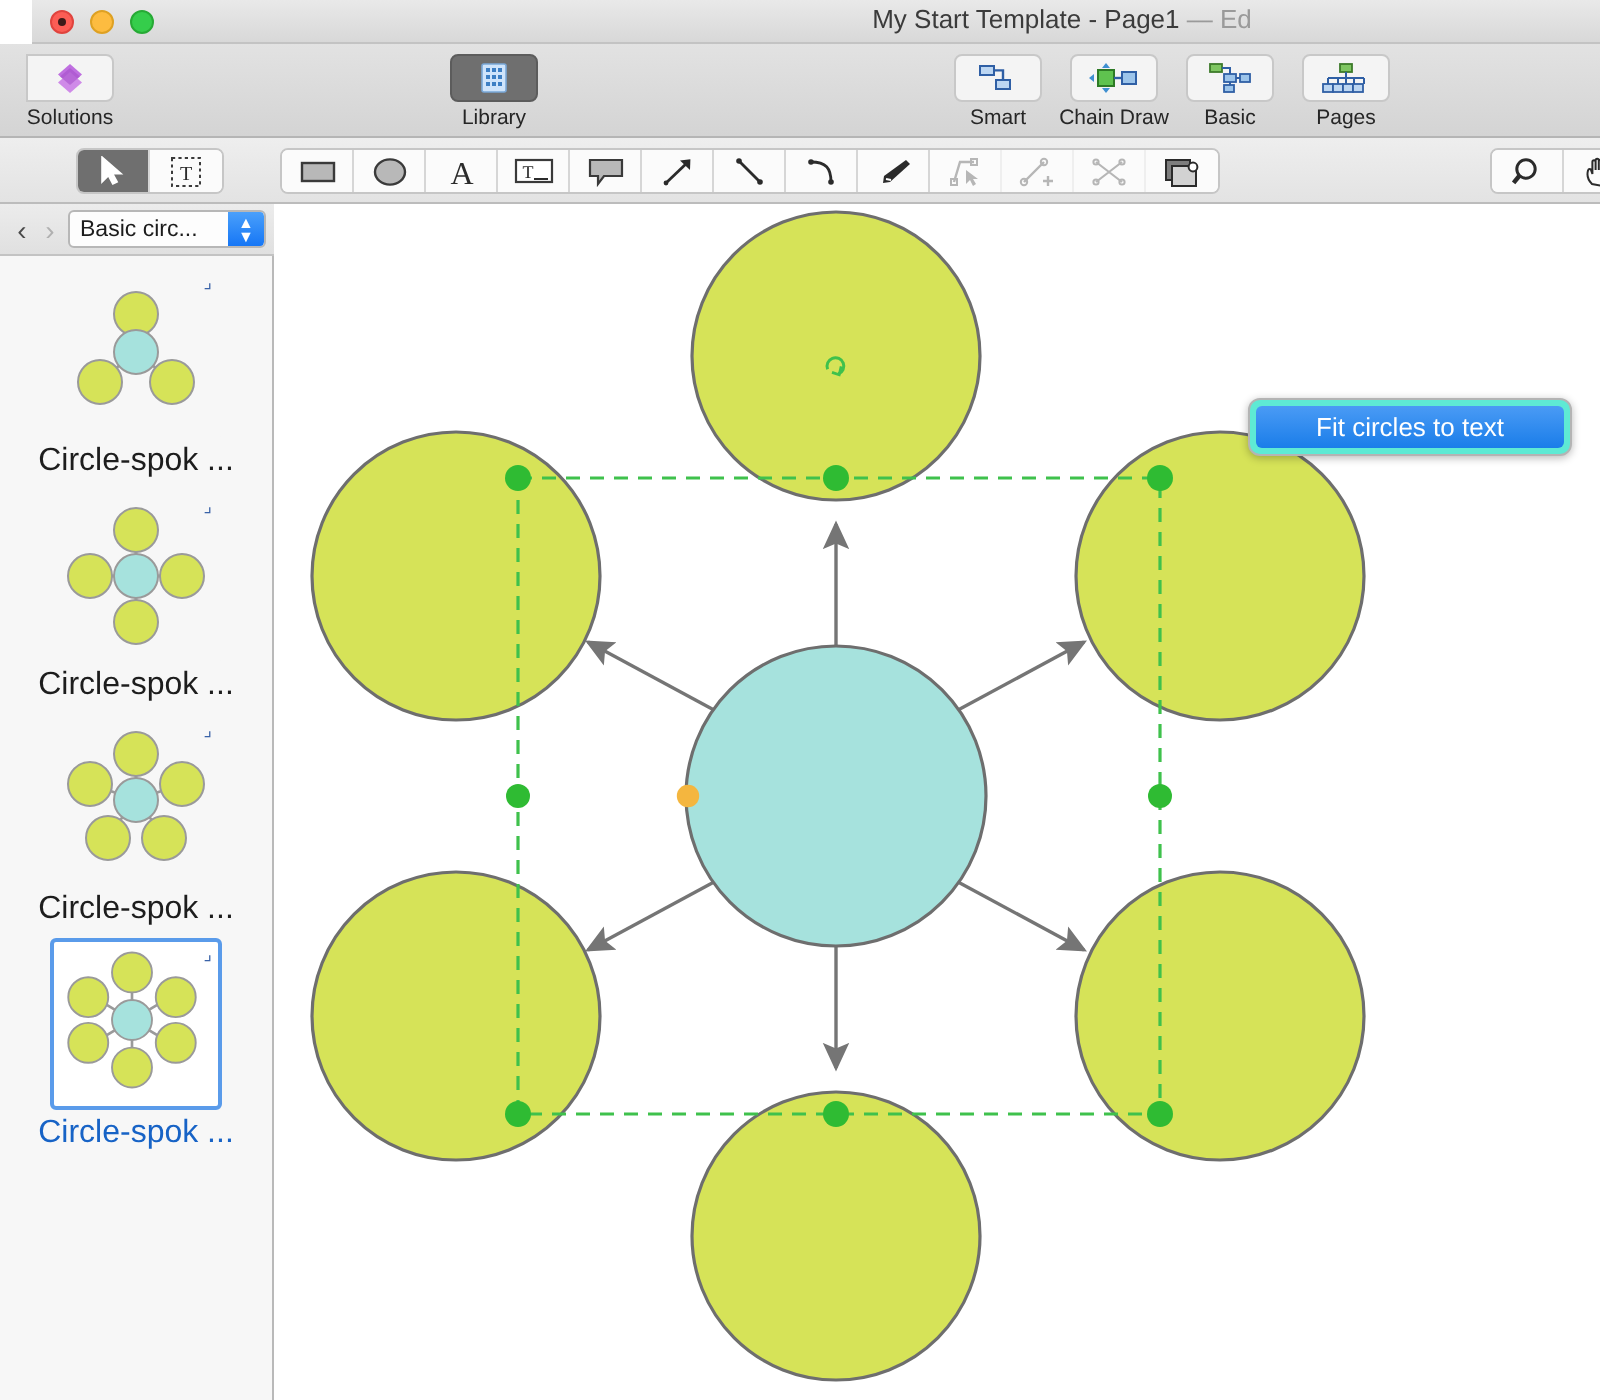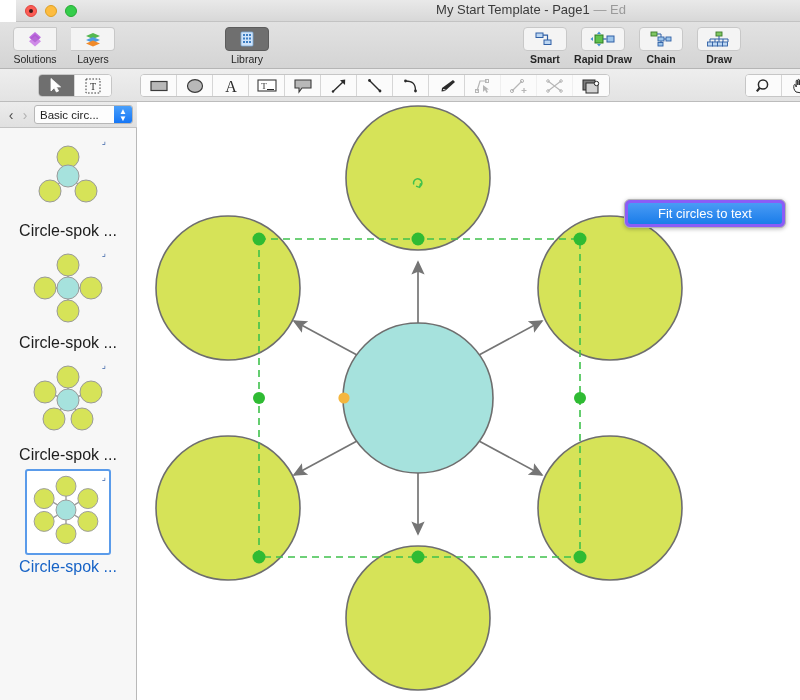--- a/index.html
+++ b/index.html
@@ -134,21 +134,21 @@
   .canvas {
     position: absolute; left: 138px; top: 102px;
     width: 662px; height: 598px; background: #ffffff; overflow: hidden;
   }
   .canvas svg { display: block; }
 
   
   .popup {
     position: absolute; left: 624px; top: 199px;
     width: 162px; height: 29px;
-    background: #8b5cf6;
+    background: #5eead4;
     border: 1px solid #b4b4b4;
     border-radius: 6px;
     box-shadow: 0 1px 4px rgba(0,0,0,0.28);
     padding: 3px;
   }
   .popup-item {
     width: 100%; height: 21px; border-radius: 3px;
     background: linear-gradient(#4a9bf5, #1a7de9);
     color: #ffffff; font-size: 13px;
     display: flex; align-items: center; justify-content: center;
@@ -174,30 +174,20 @@
     <div class="tgroup seg" style="left:6px;">
       <div class="tbtn">
         <div class="ic">
           <svg width="20" height="20" viewBox="0 0 20 20">
             <polygon points="10,3 16,8.2 10,13.5 4,8.2" fill="#bf6fe0"></polygon>
             <polygon points="10,7 16,12.2 10,17.5 4,12.2" fill="#cf8ae8"></polygon>
             <polygon points="10,5 15,9.2 10,13.5 5,9.2" fill="#a44cc9" opacity="0.55"></polygon>
           </svg>
         </div>
         <div class="lbl">Solutions</div>
-      </div>
-      <div class="tbtn">
-        <div class="ic">
-          <svg width="20" height="20" viewBox="0 0 20 20">
-            <polygon points="10,4 17,7 10,10 3,7" fill="#55b84f"></polygon>
-            <polygon points="10,8 17,11 10,14 3,11" fill="#4f9ce0"></polygon>
-            <polygon points="10,11.5 17,14.5 10,17.5 3,14.5" fill="#f08a2a"></polygon>
-          </svg>
-        </div>
-        <div class="lbl">Layers</div>
       </div>
     </div>
 
     <div class="tgroup" style="left:218px;text-align:right;">
       <div class="tbtn">
         <div class="ic active">
           <svg width="18" height="18" viewBox="0 0 18 18">
             <rect x="3" y="2" width="12" height="14" rx="1" fill="#cfe4fb" stroke="#7aa8d8" stroke-width="0.8"></rect>
             <g fill="#3d7fc4">
               <rect x="5" y="4" width="2" height="2"></rect>
@@ -209,21 +199,21 @@
               <rect x="5" y="11" width="2" height="2"></rect>
                 <rect x="8" y="11" width="2" height="2"></rect>
                 <rect x="11" y="11" width="2" height="2"></rect>
             </g>
           </svg>
         </div>
         <div class="lbl">Library</div>
       </div>
     </div>
 
-    <div class="tgroup" style="left:516px;font-weight:bold;">
+    <div class="tgroup" style="left:470px;">
       <div class="tbtn">
         <div class="ic">
           <svg width="24" height="18" viewBox="0 0 24 18">
             <rect x="3" y="3" width="7" height="4.5" fill="#bcd6f2" stroke="#2f5fa5" stroke-width="1"></rect>
             <rect x="11" y="10" width="7" height="4.5" fill="#bcd6f2" stroke="#2f5fa5" stroke-width="1"></rect>
             <path d="M10 5.2 h4.5 v4.8" fill="none" stroke="#2f5fa5" stroke-width="1.2"></path>
           </svg>
         </div>
         <div class="lbl">Smart</div>
       </div>
@@ -231,48 +221,48 @@
         <div class="ic">
           <svg width="30" height="18" viewBox="0 0 30 18">
             <rect x="7" y="5" width="8" height="8" fill="#5fc24f" stroke="#2d7a25" stroke-width="1"></rect>
             <rect x="19" y="6" width="7" height="6" fill="#9cc4ea" stroke="#2f5fa5" stroke-width="1"></rect>
             <path d="M15 9 h3.5" stroke="#2f5fa5" stroke-width="1.2"></path>
             <polygon points="11,1.5 13,4 9,4" fill="#3f8fd0"></polygon>
             <polygon points="11,16.5 13,14 9,14" fill="#3f8fd0"></polygon>
             <polygon points="2.5,9 5,7 5,11" fill="#3f8fd0"></polygon>
           </svg>
         </div>
-        <div class="lbl">Rapid Draw</div>
+        <div class="lbl">Chain Draw</div>
       </div>
       <div class="tbtn">
         <div class="ic">
           <svg width="26" height="18" viewBox="0 0 26 18">
             <rect x="3" y="2" width="6" height="4" fill="#7fc662" stroke="#3d7a2a" stroke-width="0.9"></rect>
             <rect x="10" y="7" width="6" height="4" fill="#9cc4ea" stroke="#2f5fa5" stroke-width="0.9"></rect>
             <rect x="18" y="7" width="5" height="4" fill="#9cc4ea" stroke="#2f5fa5" stroke-width="0.9"></rect>
             <rect x="10" y="12.5" width="5" height="3.5" fill="#9cc4ea" stroke="#2f5fa5" stroke-width="0.9"></rect>
             <path d="M9 4 h4 v3 M16 9 h2 M13 11 v1.5" fill="none" stroke="#2f5fa5" stroke-width="1"></path>
           </svg>
         </div>
-        <div class="lbl">Chain</div>
+        <div class="lbl">Basic</div>
       </div>
       <div class="tbtn">
         <div class="ic">
           <svg width="26" height="18" viewBox="0 0 26 18">
             <rect x="10" y="2" width="6" height="4" fill="#7fc662" stroke="#3d7a2a" stroke-width="0.9"></rect>
             <path d="M13 6 v3 M4 9 h18 M4 9 v3 M9 9 v3 M13 9 v3 M17 9 v3 M22 9 v3" fill="none" stroke="#2f5fa5" stroke-width="1"></path>
             <g fill="#bcd6f2" stroke="#2f5fa5" stroke-width="0.9">
               <rect x="1.5" y="12" width="5" height="4"></rect>
               <rect x="6.5" y="12" width="5" height="4"></rect>
               <rect x="11.5" y="12" width="5" height="4"></rect>
               <rect x="16.5" y="12" width="5" height="4"></rect>
             </g>
           </svg>
         </div>
-        <div class="lbl">Draw</div>
+        <div class="lbl">Pages</div>
       </div>
     </div>
   </div>
 
   <div class="drawbar">
 
     <div class="dgroup" style="left:38px;">
       <div class="dbtn sel">
         <svg width="13" height="15" viewBox="0 0 13 15">
           <polygon points="1,0.5 1,13 4.2,9.8 6.4,14 8.6,13 6.4,8.9 10.6,8.9" fill="#ffffff" stroke="#ffffff" stroke-width="0.8"></polygon>

